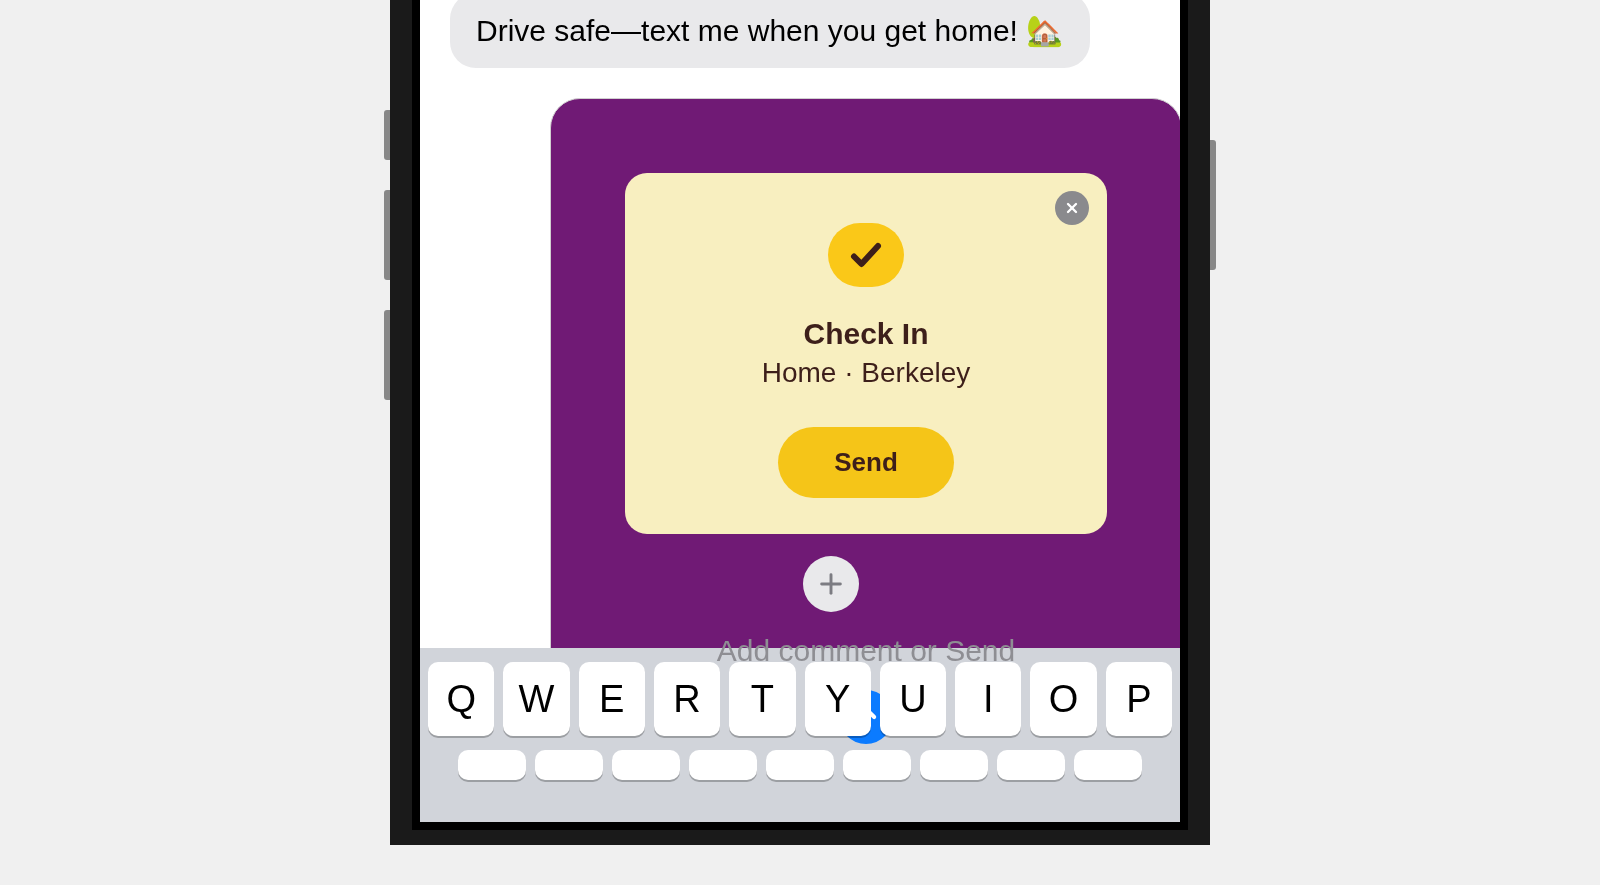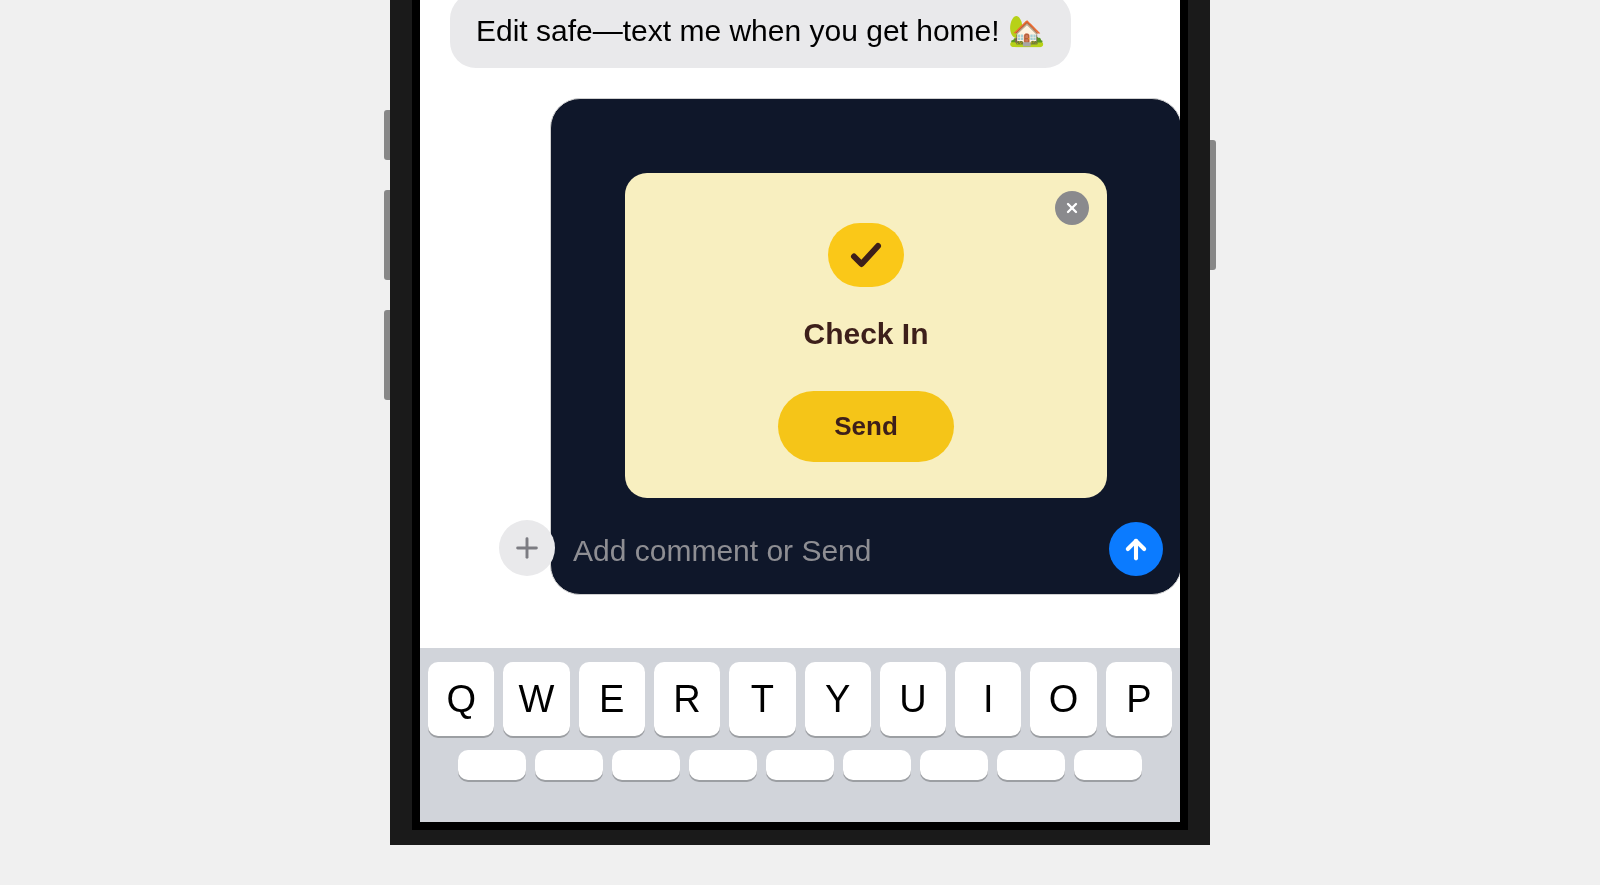--- a/index.html
+++ b/index.html
@@ -93,21 +93,21 @@
       color: #000;
       line-height: 1.3;
     }
     
     .checkin-container {
       margin-left: 100px;
       width: 632px;
       border: 1px solid #d0d0d0;
       border-radius: 30px;
       padding: 14px;
-      background: #0f172a;
+      background: #701a75;
     }
     
     .checkin-card {
       background: #f8efc0;
       border-radius: 22px;
       padding: 50px 30px 36px;
       position: relative;
       text-align: center;
       margin: 60px 60px 12px 60px;
     }
@@ -167,23 +167,24 @@
       border: none;
       border-radius: 40px;
       padding: 20px 56px;
       font-size: 26px;
       font-weight: 600;
       cursor: pointer;
     }
     
     .input-row {
       display: flex;
-      align-items: flex-end;
+      align-items: center;
       padding: 10px 4px 4px;
       gap: 14px;
+      flex-direction: column;
     }
     
     .plus-btn-outer {
       width: 56px;
       height: 56px;
       display: flex;
       align-items: center;
       justify-content: center;
       margin-left: -70px;
     }
@@ -275,40 +276,41 @@
   <div class="side-button-left b3"></div>
   <div class="side-button-right b1"></div>
 
   <div class="phone-outer">
     <div class="phone-inner">
       <div class="screen">
 
         <div class="messages-area">
           
           <div class="received-bubble">
-            <div class="received-text">Edit safe—text me when you get home! 🏡</div>
+            <div class="received-text">Drive safe—text me when you get home! 🏡</div>
           </div>
           
           <div class="checkin-container">
             <div class="checkin-card">
               
               <div class="close-btn">
                 <svg viewBox="0 0 24 24" fill="none" stroke="#fff" stroke-width="3.5" stroke-linecap="round">
                   <line x1="6" y1="6" x2="18" y2="18"></line>
                   <line x1="18" y1="6" x2="6" y2="18"></line>
                 </svg>
               </div>
               
               <div class="check-badge">
                 <svg viewBox="0 0 24 24" fill="none" stroke="#3d1f1a" stroke-width="4" stroke-linecap="round" stroke-linejoin="round">
                   <polyline points="4,13 9,18 20,6"></polyline>
                 </svg>
               </div>
               
               <div class="checkin-title">Check In</div>
+              <div class="checkin-subtitle">Home · Berkeley</div>
               
               <button class="edit-button">Send</button>
             </div>
 
             <div class="input-row">
               <div class="plus-btn-outer">
                 <div class="plus-btn">
                   <svg viewBox="0 0 24 24" fill="none" stroke="#7c7c82" stroke-width="2.5" stroke-linecap="round">
                     <line x1="12" y1="4" x2="12" y2="20"></line>
                     <line x1="4" y1="12" x2="20" y2="12"></line>

